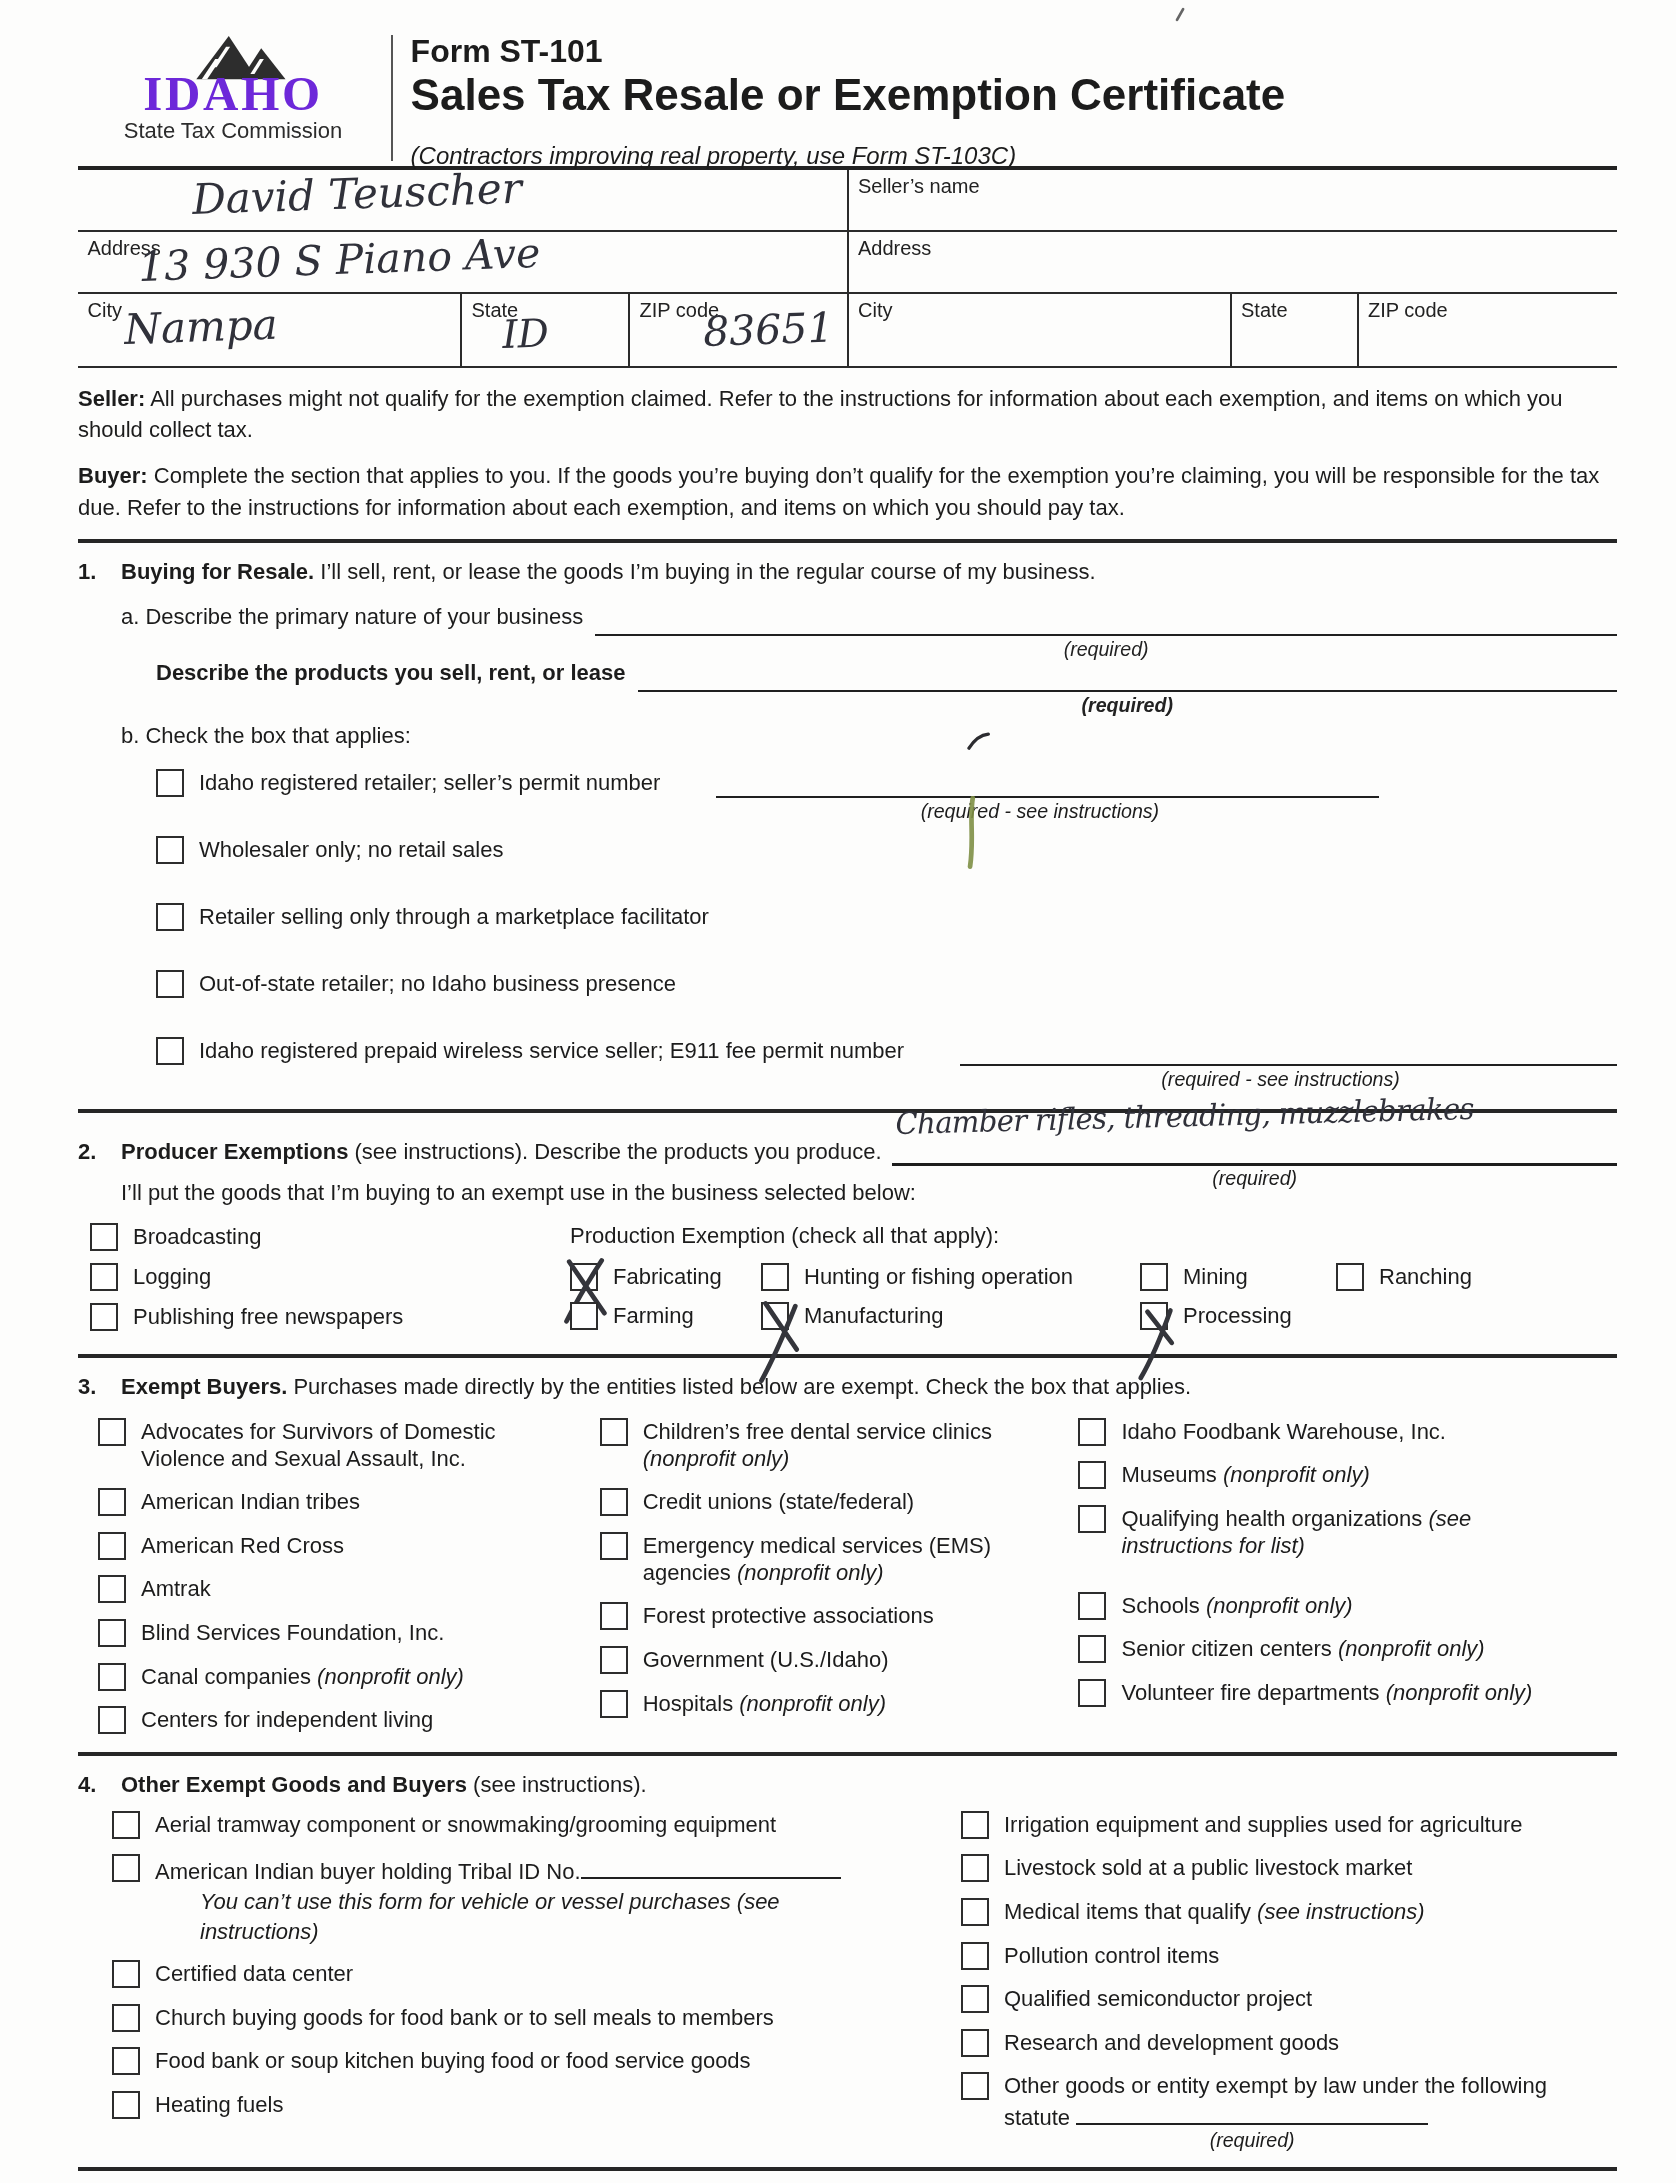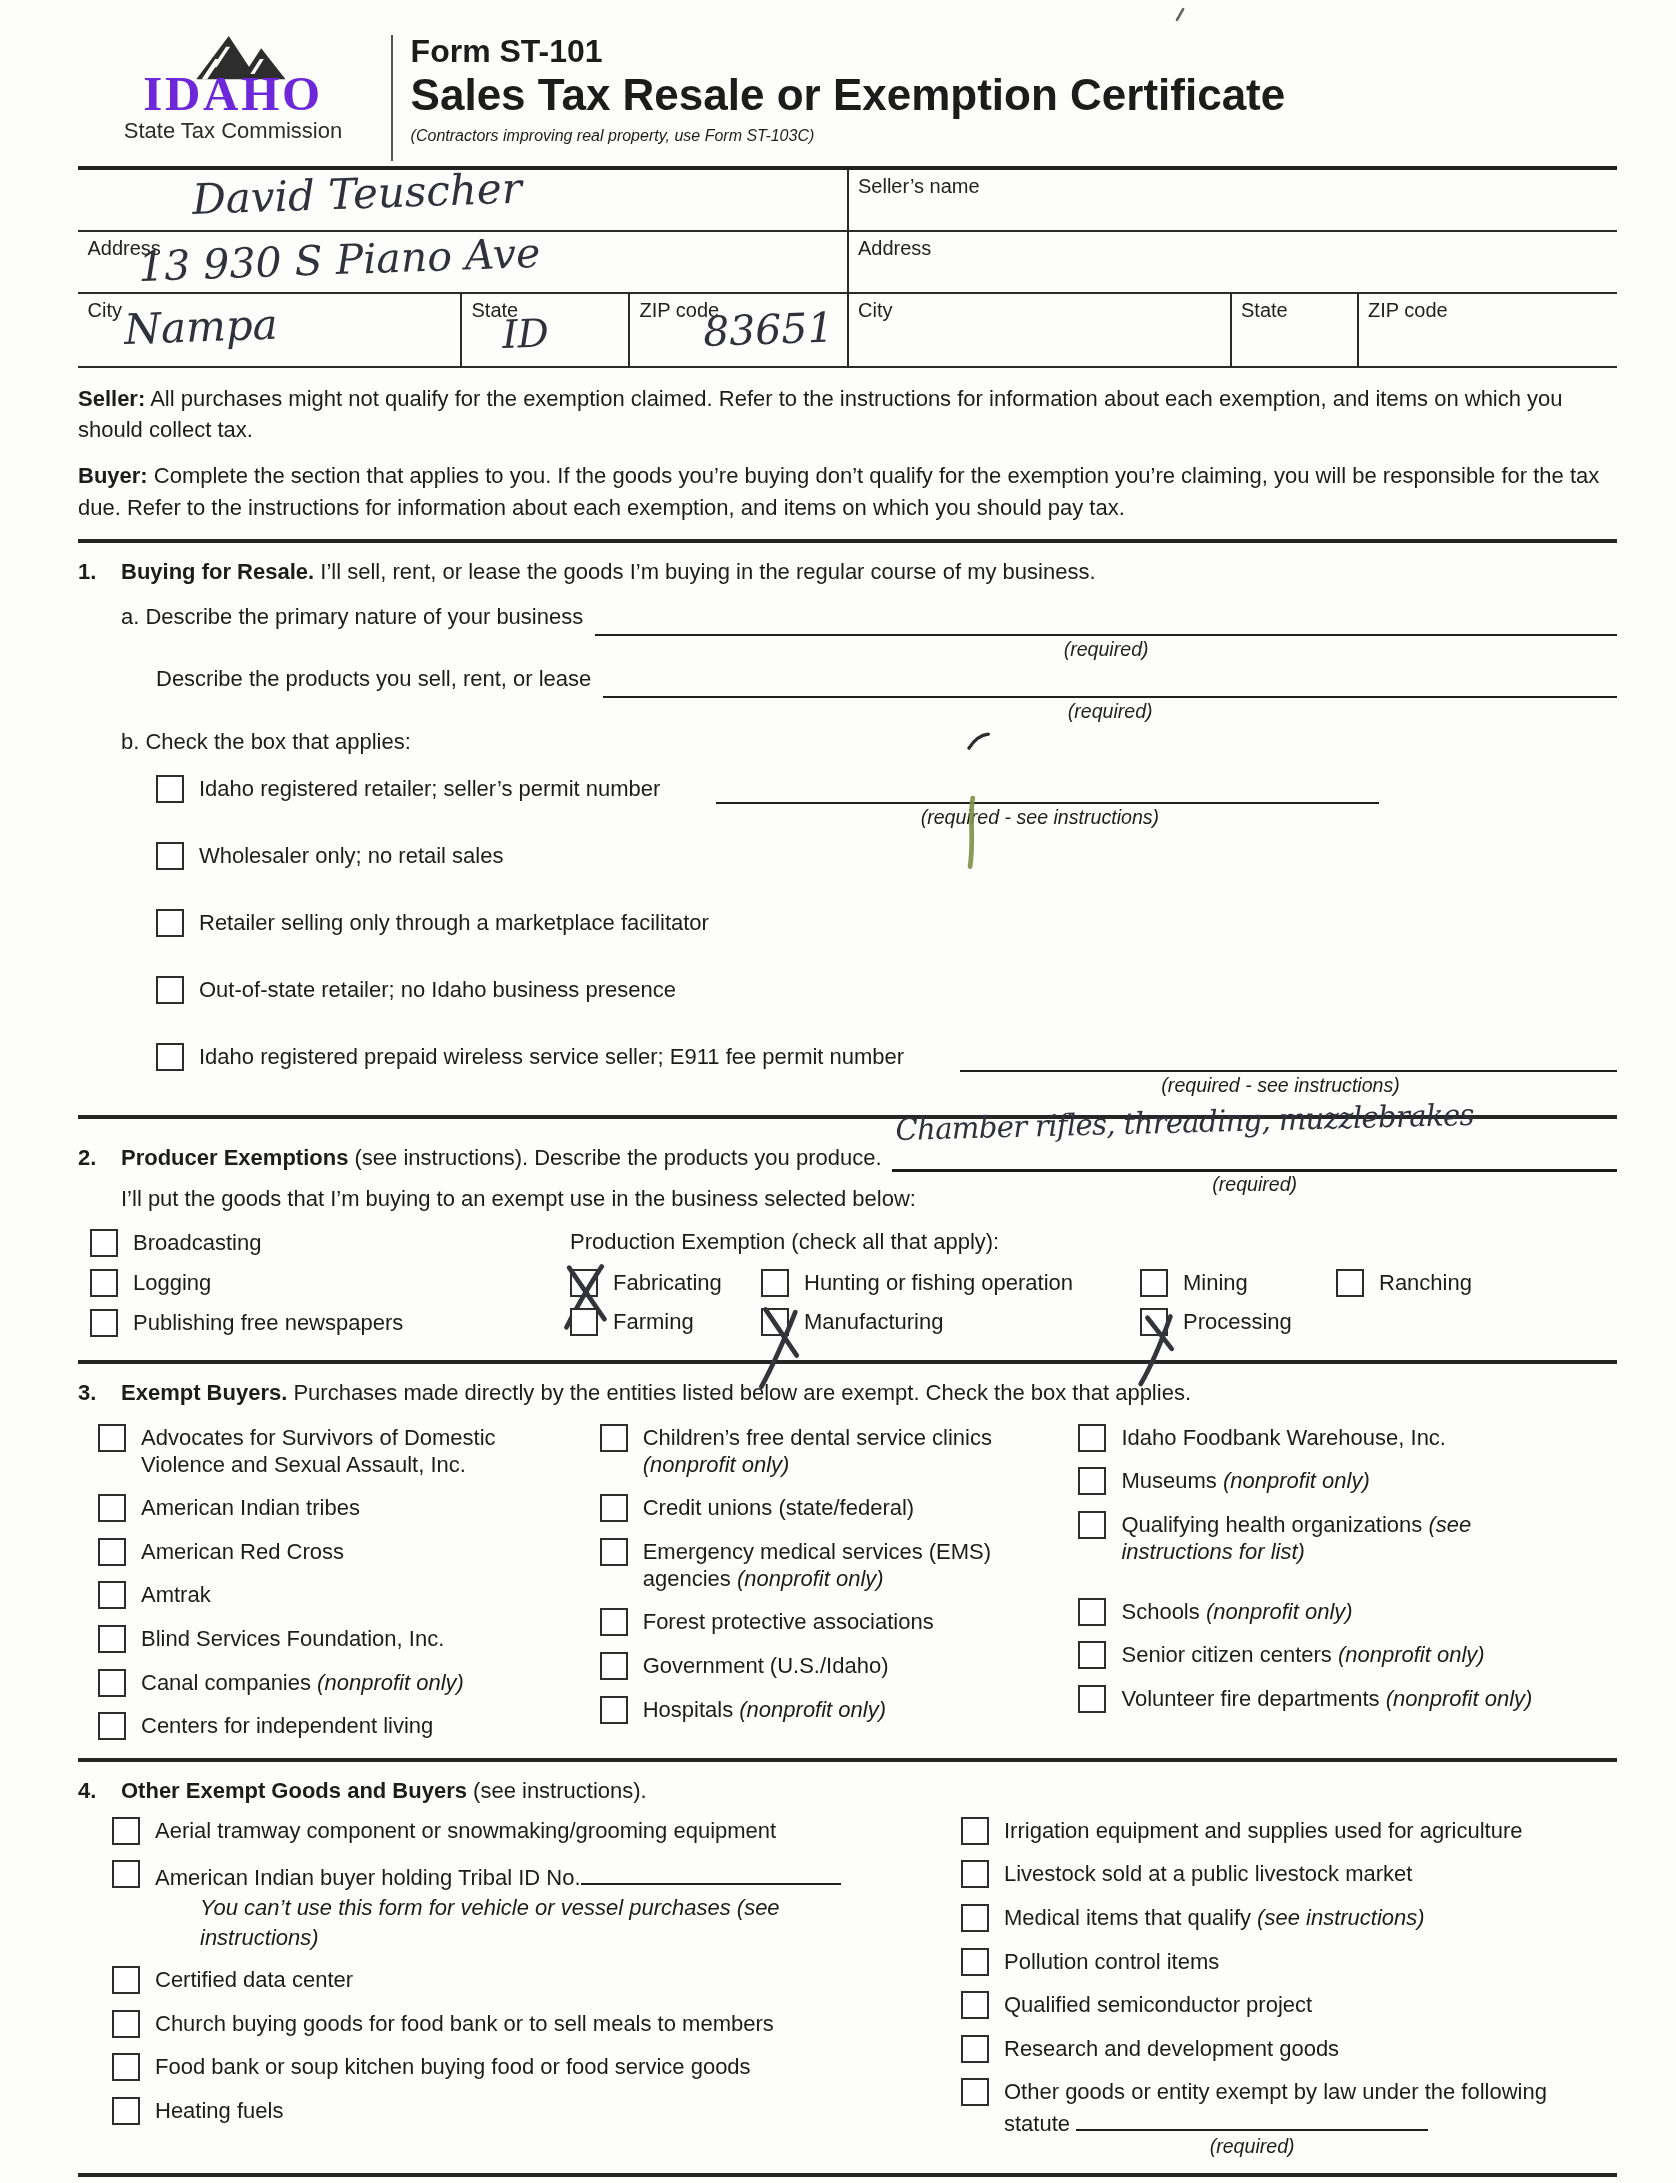--- a/index.html
+++ b/index.html
@@ -13,21 +13,21 @@
   .hdr{display:flex;align-items:flex-start;padding-top:32px;height:134px;}
   .logo{width:270px;text-align:center;padding-left:20px;}
   .logo svg{display:block;margin:0 auto;}
   .brand{font-family:"Liberation Serif",serif;font-weight:bold;font-size:49px;letter-spacing:2.7px;
          line-height:.85;color:#6d28d9;margin-top:-9.5px;}
   .brand-sub{font-size:22px;color:#2c2c2c;margin-top:4px;}
   .hdr-div{width:0;border-left:2px solid #555;height:126px;margin:2.7px 17.6px 0 23px;}
   .titles{padding-top:1.4px;}
   .t1{font-size:32px;font-weight:bold;line-height:1.15;}
   .t2{font-size:44px;font-weight:bold;line-height:1.15;}
-  .t3{font-size:16px;font-style:italic;margin-top:6px;}
+  .t3{font-size:24px;font-style:italic;margin-top:21px;}
 
   
   .ptable{display:flex;border-top:4.7px solid #222;border-bottom:2.7px solid #2b2b2b;}
   .phalf{width:50%;}
   .phalf.left{border-right:2px solid #2b2b2b;}
   .prow{border-bottom:2px solid #2b2b2b;height:60px;position:relative;}
   .prow:last-child{border-bottom:none;}
   .prow3{display:flex;height:72px;}
   .pcell{position:relative;border-right:2px solid #2b2b2b;}
   .pcell:last-child{border-right:none;}
@@ -183,21 +183,21 @@
     <div class="sec-head">
       <span class="sec-num">1.</span>
       <span><b>Buying for Resale.</b><span> I’ll sell, rent, or lease the goods I’m buying in the regular course of my business.</span></span>
     </div>
     <div class="s1a">
       <span class="lbl">a. Describe the primary nature of your business</span>
       <span class="blankline">
           <span class="req">(required)</span>
         </span>
     </div>
-    <div class="s1a" style="margin-top:30px;margin-left:78px;">
+    <div class="s1a" style="margin-top:24px;margin-left:78px;font-weight:bold;">
       <span class="lbl">Describe the products you sell, rent, or lease</span>
       <span class="blankline">
           <span class="req">(required)</span>
         </span>
     </div>
     <div class="s1a" style="margin-top:31px;">
       <span class="lbl">b. Check the box that applies:</span>
     </div>
     <div class="s1items">
       <div class="cbrow">

